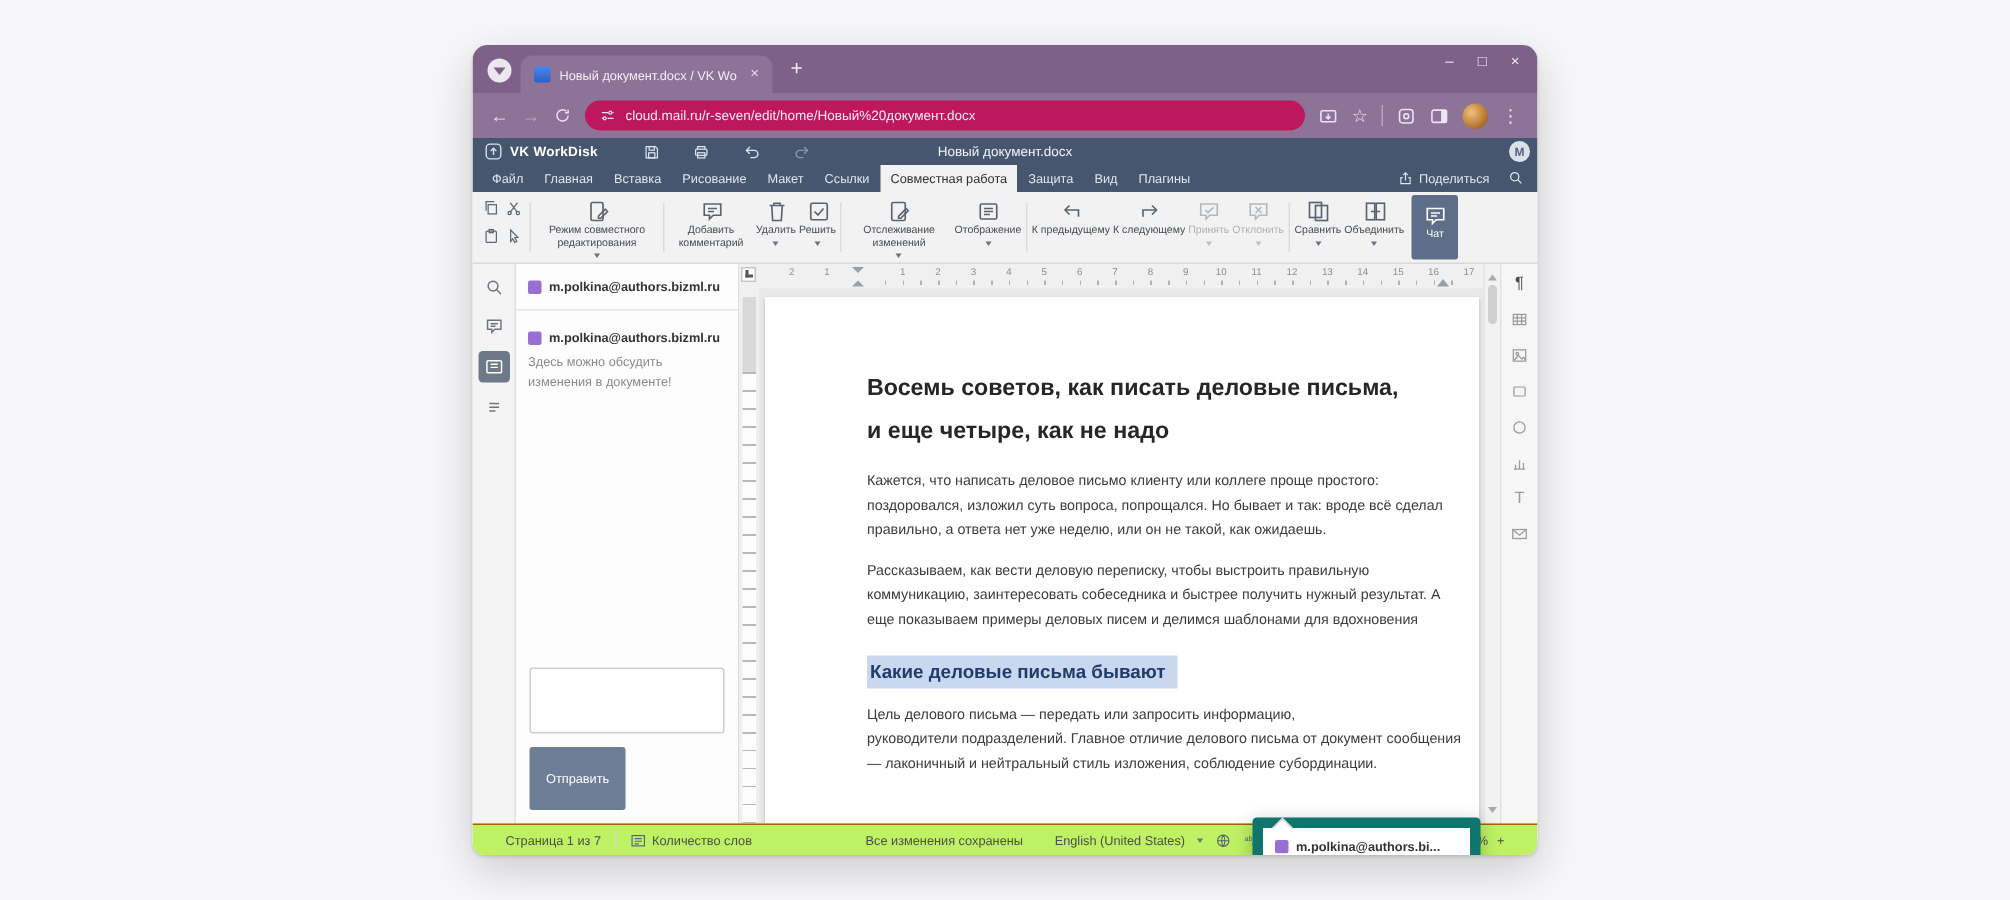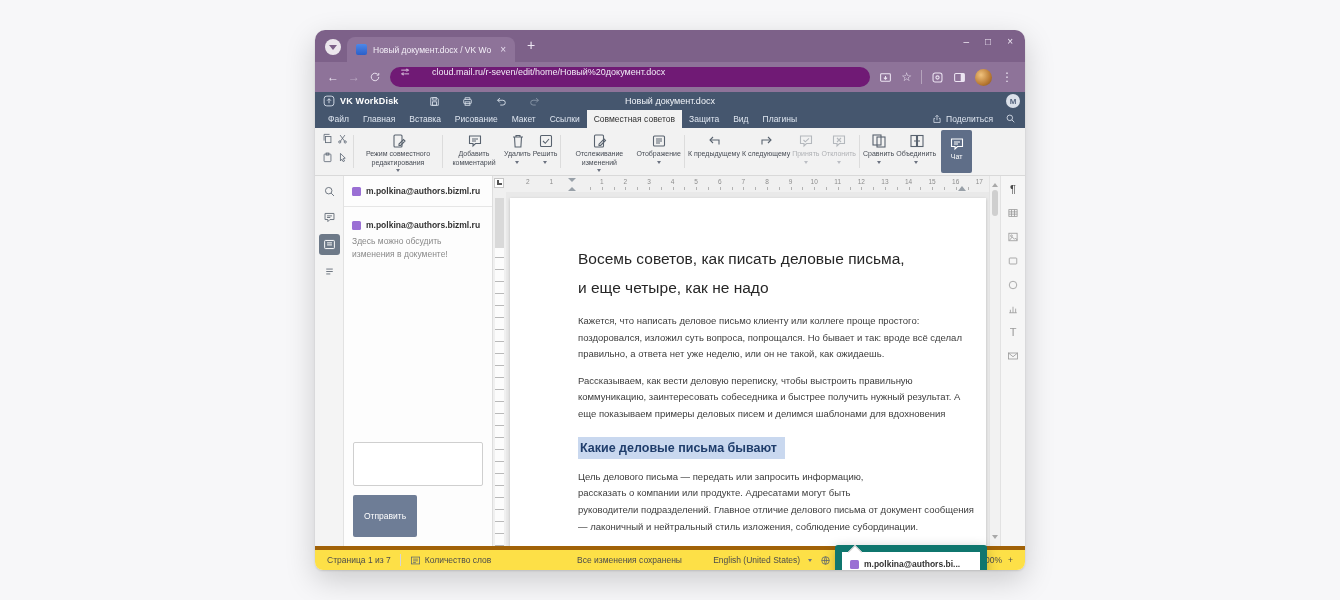--- a/index.html
+++ b/index.html
@@ -16,21 +16,21 @@
   .favicon{width:11px;height:11px;border-radius:2px;background:linear-gradient(#4d88e8,#2b5fc9);flex:none}
   .tabtitle{font-size:8.5px;flex:1;white-space:nowrap;overflow:hidden;color:#f4eff8}
   .tabclose{font-size:10px;color:#e6dcee;line-height:1}
   .newtab{color:#efe8f5;font-size:14px;margin:0 0 10px 12px;line-height:1}
   .wincontrols{position:absolute;right:12px;top:7px;display:flex;gap:16px;color:#efe8f4;font-size:10px}
   .wincontrols span{line-height:1}
   .urlbar{height:30px;background:#8e7399;display:flex;align-items:center;gap:9px;padding:0 12px;flex:none}
   .navglyph{color:#ece4f2;font-size:12px;line-height:1}
   .navglyph.dim{opacity:.45}
   .urlbar svg{stroke:#ece4f2;fill:none;stroke-width:1.3}
-  .addr{flex:1;height:20px;background:#701a75;border-radius:10px;display:flex;align-items:flex-start;gap:22px;padding:0 10px;color:#f1ebf6;font-size:9px;min-width:0}
+  .addr{flex:1;height:20px;background:#be185d;border-radius:10px;display:flex;align-items:center;gap:7px;padding:0 10px;color:#f1ebf6;font-size:9px;min-width:0}
   .addr .url{white-space:nowrap;overflow:hidden}
   .bavatar{width:17px;height:17px;border-radius:50%;background:radial-gradient(circle at 35% 35%,#f0c27d,#b97a33 60%,#7e4d1c);flex:none}
   .vdiv{width:1px;height:14px;background:rgba(255,255,255,.35)}
   
   .appheader{height:18px;background:#45566e;color:#fff;display:flex;align-items:center;padding:0 8px;position:relative;flex:none}
   .appheader svg{stroke:#dde4ee;fill:none;stroke-width:1.2}
   .logo{margin-right:5px}
   .brand{font-weight:bold;font-size:9px;letter-spacing:.2px}
   .hicons{display:flex;gap:22px;margin-left:30px;align-items:center}
   .doc-title{position:absolute;left:50%;transform:translateX(-50%);font-size:9px;color:#f2f5fa;white-space:nowrap}
@@ -84,41 +84,41 @@
   .hnums span,.hnums-m span{width:23.6px;text-align:center}
   .hticks{position:absolute;left:84px;right:16px;bottom:2px;height:3px;
     background:repeating-linear-gradient(90deg,#b2b2b2 0 1px,transparent 1px 11.8px)}
   .hmark{position:absolute;left:62px;top:2px}
   .hmark::before{content:"";display:block;border:4px solid transparent;border-top:4px solid #98a0a8}
   .hmark::after{content:"";display:block;border:4px solid transparent;border-bottom:4px solid #98a0a8;margin-top:-3px}
   .hmark-r{position:absolute;left:452px;bottom:1px;border:4px solid transparent;border-bottom:5px solid #98a0a8}
   .pagearea{flex:1;overflow:hidden;position:relative;padding-right:10px}
   .page{width:476px;margin:6px auto 0;background:#fff;box-shadow:0 1px 3px rgba(0,0,0,.2);min-height:420px;
     padding:46px 26px 30px 68px;box-sizing:border-box;color:#3c3c3c}
-  .h1line{display:block;font-size:15.5px;font-weight:normal;color:#262626;line-height:1.9;white-space:nowrap}
+  .h1line{display:block;font-size:15.5px;font-weight:bold;color:#262626;line-height:1.9;white-space:nowrap}
   .para{margin:10px 0 0;font-size:9.5px;line-height:1.75}
   .para span{display:block;white-space:nowrap}
   .h2{display:inline-block;margin:14px 0 0;background:#c9d8ef;color:#1f3d6b;font-size:12.5px;font-weight:bold;padding:4px 8px 4px 2px}
   .doc-scroll{position:absolute;right:0;top:0;bottom:0;width:10px;background:#f2f2f2;border-left:1px solid #e4e4e4}
   .doc-scroll .thumb{position:absolute;top:14px;left:2px;right:2px;height:26px;background:#cfcfcf;border-radius:3px}
   .sarrow{position:absolute;left:2px;border:3px solid transparent}
   .sarrow.up{top:4px;border-bottom:4px solid #a9a9a9}
   .sarrow.down{bottom:4px;border-top:4px solid #a9a9a9}
   .rightstrip{width:24px;background:#f6f6f6;border-left:1px solid #e2e2e2;display:flex;flex-direction:column;align-items:center;padding-top:8px;gap:12px;flex:none}
   .rightstrip svg{width:12px;height:12px;stroke:#9a9a9a;fill:none;stroke-width:1.1}
   .rglyph{font-size:11px;color:#4a4a4a;line-height:1}
   .rglyph.dim{color:#9a9a9a}
   
   .popup{position:absolute;left:520px;top:369px;width:152px;background:#fff;border:7px solid #0f766e;border-radius:3px;
     box-shadow:0 3px 12px rgba(0,0,0,.25);padding:7px 8px 8px;z-index:40;font-size:8.5px;box-sizing:border-box}
   .popup-tail{position:absolute;top:-5px;left:8px;width:9px;height:9px;background:#fff;border-left:1px solid #cdcdcd;border-top:1px solid #cdcdcd;transform:rotate(45deg)}
   .popup-user{display:flex;gap:5px;align-items:center;font-weight:bold;color:#333;white-space:nowrap;overflow:hidden}
   .popup-date{color:#999;font-size:7.5px;margin:2px 0 5px}
   
-  .statusbar{height:20px;background:#fde047;border-top:4px solid #a16207;display:flex;align-items:center;font-size:8.5px;color:#4c4c4c;padding:0 12px;position:relative;flex:none}
+  .statusbar{height:20px;background:#bef264;border-top:1px solid #a16207;display:flex;align-items:center;font-size:8.5px;color:#4c4c4c;padding:0 22px;position:relative;flex:none}
   .statusbar svg{width:11px;height:11px;stroke:#5a6470;fill:none;stroke-width:1.1}
   .sb-sep{width:1px;height:12px;background:#d5d5d5;margin:0 9px}
   .sb-saved{position:absolute;left:262px}
   .sb-right{margin-left:auto;display:flex;align-items:center;gap:8px}
   .scaret{width:0;height:0;border:2.5px solid transparent;border-top:3px solid #6b7280;margin-top:2px}
   .sb-zoom{display:flex;align-items:center;gap:6px}
 </style>
 </head>
 <body>
 
@@ -223,21 +223,21 @@
     <span class="avatarM">M</span>
   </div>
 
   <div class="menubar">
     <span class="mitem">Файл</span>
     <span class="mitem">Главная</span>
     <span class="mitem">Вставка</span>
     <span class="mitem">Рисование</span>
     <span class="mitem">Макет</span>
     <span class="mitem">Ссылки</span>
-    <span class="mitem active">Совместная советов</span>
+    <span class="mitem active">Совместная работа</span>
     <span class="mitem">Защита</span>
     <span class="mitem">Вид</span>
     <span class="mitem">Плагины</span>
     <span class="share">
       <svg width="10" height="10" viewBox="0 0 16 16">
             <path d="M8 10V2.5M5.5 4.5L8 2l2.5 2.5"></path>
             <path d="M5 7H3v6.5h10V7h-2"></path>
           </svg>
       <span>Поделиться</span>
     </span>
@@ -475,21 +475,20 @@
                   <span>правильно, а ответа нет уже неделю, или он не такой, как ожидаешь.</span>
             </p>
             <p class="para">
               <span>Рассказываем, как вести деловую переписку, чтобы выстроить правильную</span>
                   <span>коммуникацию, заинтересовать собеседника и быстрее получить нужный результат. А</span>
                   <span>еще показываем примеры деловых писем и делимся шаблонами для вдохновения</span>
             </p>
             <h2 class="h2">Какие деловые письма бывают</h2>
             <p class="para">
               <span>Цель делового письма — передать или запросить информацию,</span>
-                  <span>рассказать о компании или продукте. Адресатами могут быть</span>
                   <span>руководители подразделений. Главное отличие делового письма от документ сообщения</span>
                   <span>— лаконичный и нейтральный стиль изложения, соблюдение субординации.</span>
             </p>
             
           </div>
         </div>
         <div class="doc-scroll">
           <span class="sarrow up"></span>
           <span class="thumb"></span>
           <span class="sarrow down"></span>

